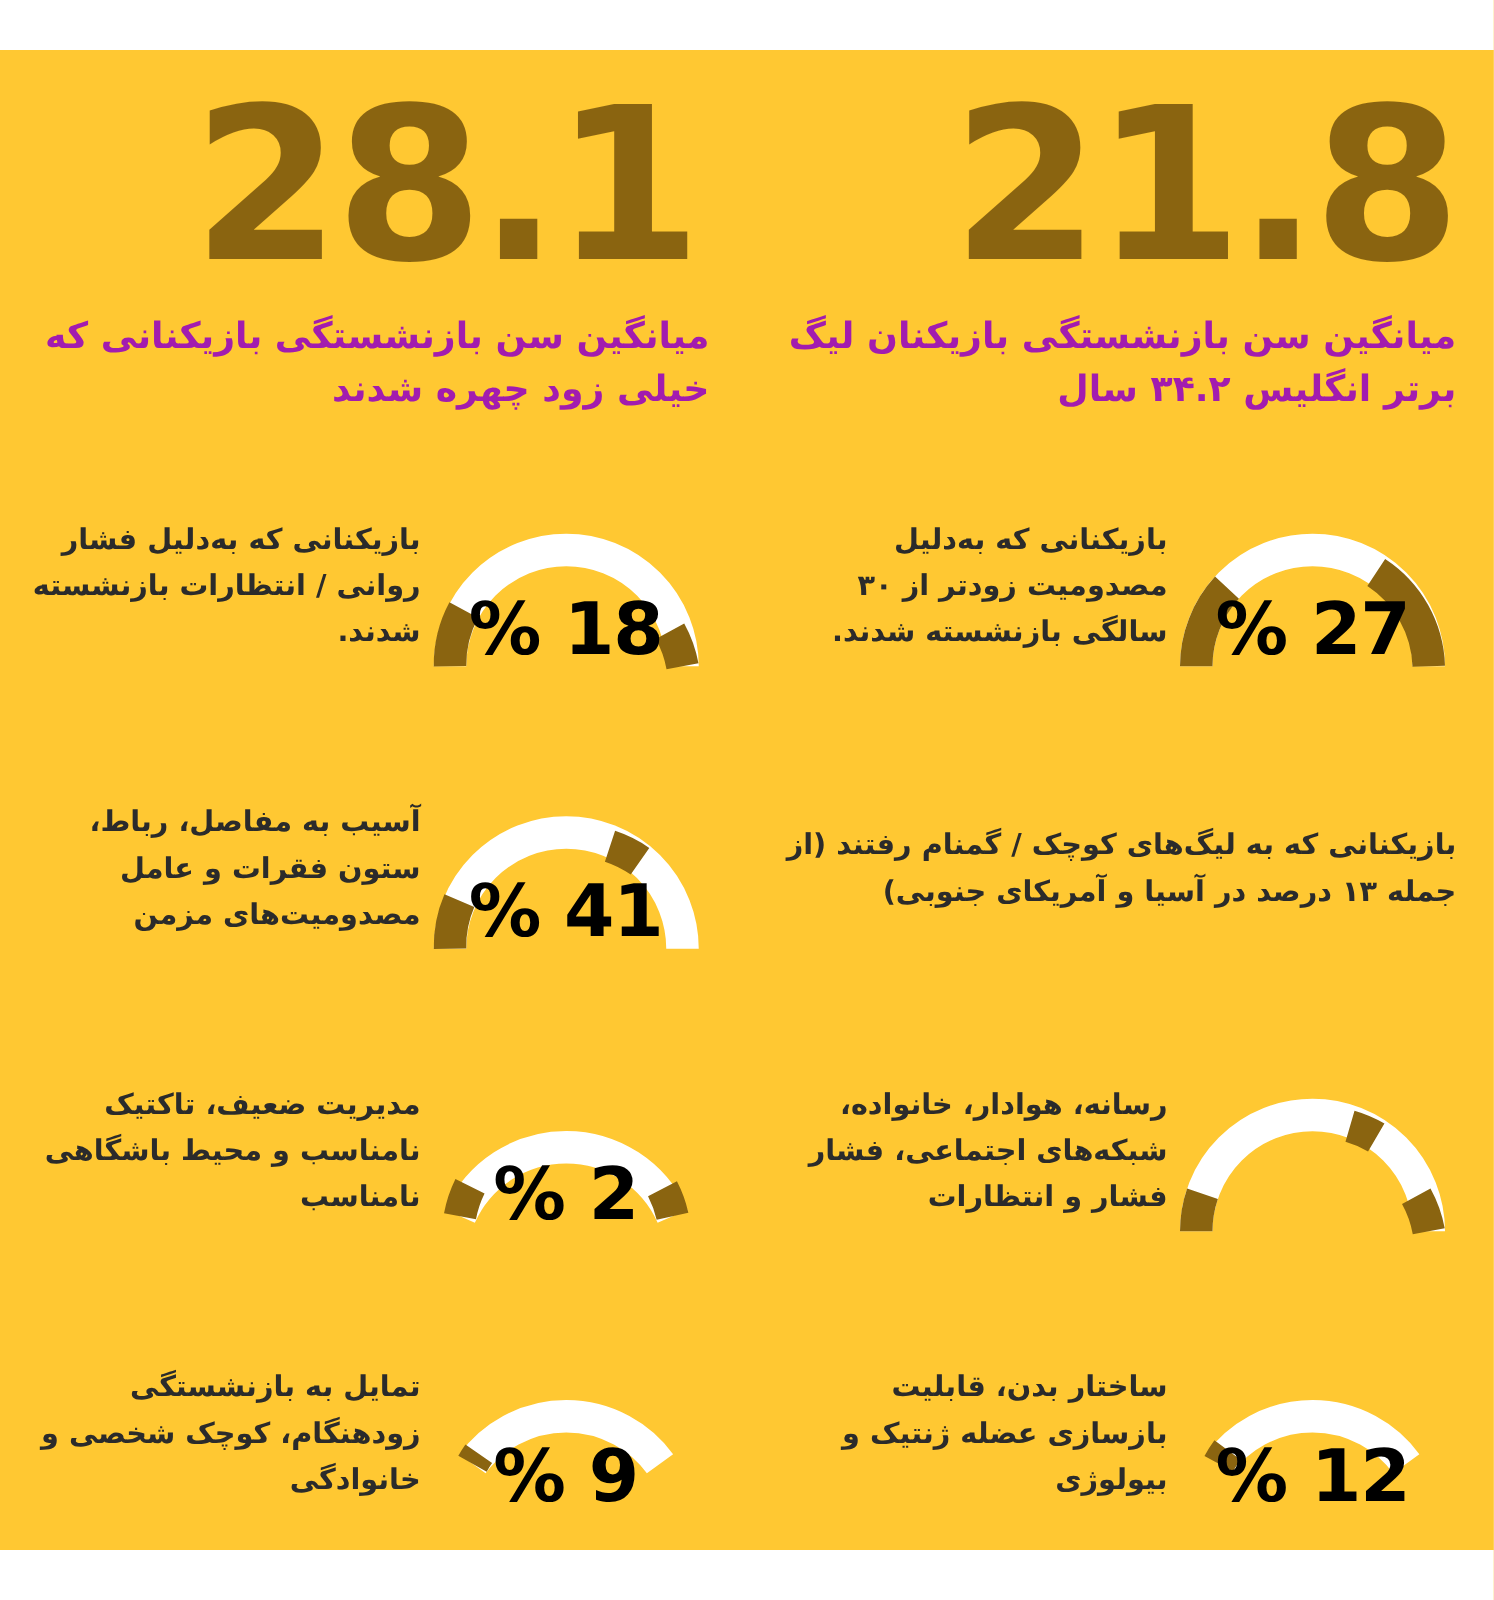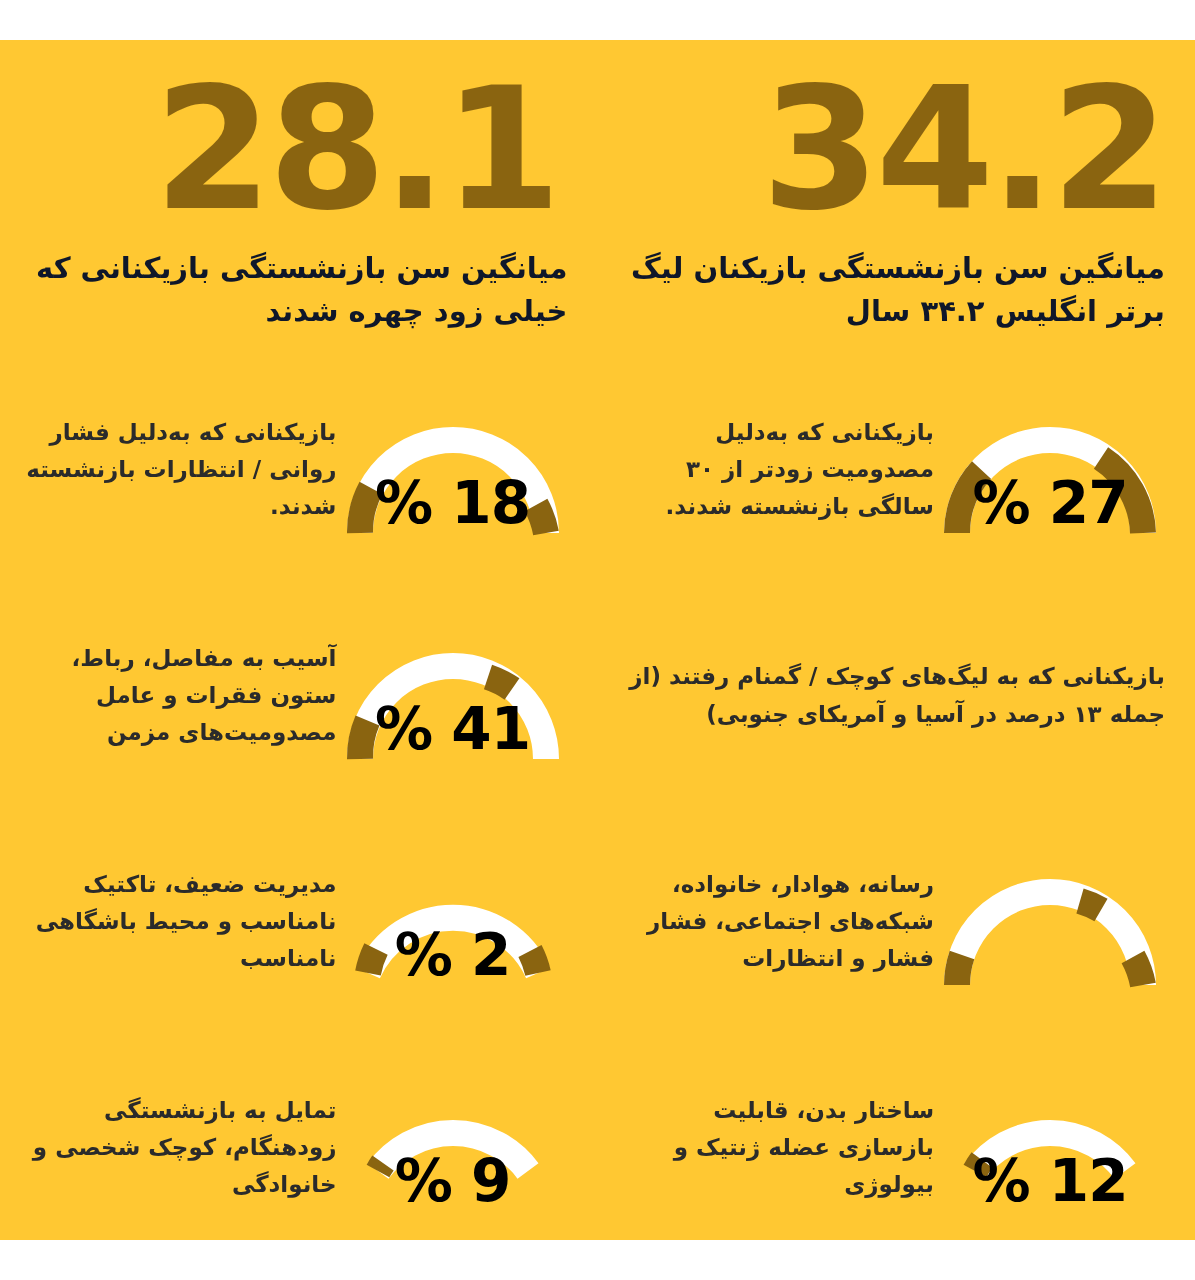--- a/index.html
+++ b/index.html
@@ -55,21 +55,21 @@
     color:transparent;
   }
   .col-left .bignum{padding-right:10px;}
   .col-right .bignum{padding-right:0;}
 
   .subtitle{
     text-align:right;
     font-size:29px;
     line-height:1.5;
     font-weight:bold;
-    color:#0f172a;
+    color:#a21caf;
     margin-top:8px;
     margin-bottom:34px;
     direction:rtl;
   }
 
   
   .rows{display:flex;flex-direction:column;gap:26px;}
   .row{
     display:flex;
     flex-direction:row-reverse;
@@ -108,21 +108,21 @@
   }
 </style>
 </head>
 <body>
 
 <div class="poster">
   <div class="columns">
 
     <div class="col col-right">
       <div class="bignum">
-        <span class="inner">34.2</span>
+        <span class="inner">21.8</span>
       </div>
       <div class="subtitle">میانگین سن بازنشستگی بازیکنان لیگ برتر انگلیس ۳۴.۲ سال</div>
 
       <div class="rows">
 
         <div class="row">
           <div class="desc">بازیکنانی که به‌دلیل مصدومیت زودتر از ۳۰ سالگی بازنشسته شدند.</div>
           <div class="gauge">
             <svg width="230" height="150" viewBox="0 0 230 150" aria-hidden="true">
               <path d="M22 140 A 93 93 0 0 1 208 140" fill="none" stroke="#FFFFFF" stroke-width="26" stroke-linecap="butt"></path>

